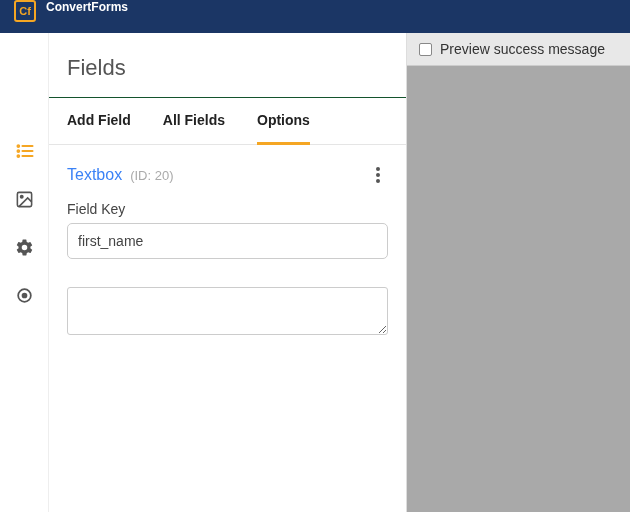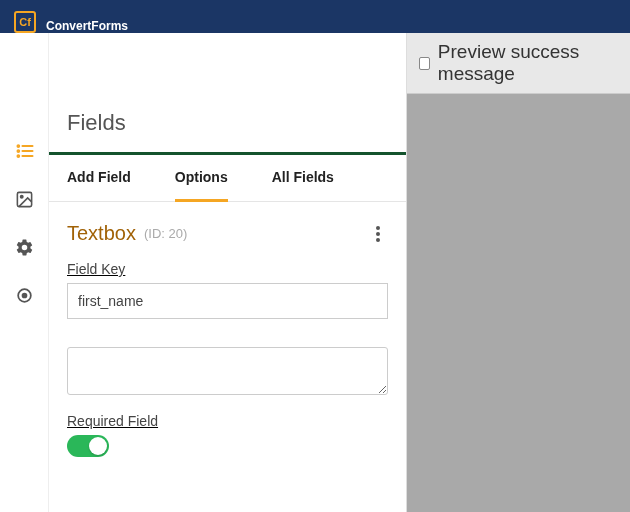--- a/index.html
+++ b/index.html
@@ -7,21 +7,21 @@
     font-family: -apple-system, BlinkMacSystemFont, "Segoe UI", Arial, sans-serif;
     width: 630px;
     height: 512px;
     overflow: hidden;
     background: #a9a9a9;
   }
   .header {
     background: #1b3665;
     height: 33px;
     display: flex;
-    align-items: flex-end;
+    align-items: flex-start;
     padding-left: 14px;
     gap: 10px;
   }
   .logo-box {
     width: 22px;
     height: 22px;
     border: 2px solid #f5a623;
     border-radius: 3px;
     display: flex;
     align-items: center;
@@ -61,56 +61,55 @@
   }
   .sidebar-icon.active { color: #f5a623; }
   .main-panel {
     width: 358px;
     background: #fff;
     border-right: 1px solid #ddd;
     display: flex;
     flex-direction: column;
     position: relative;
     box-shadow: -1px 0 0 #eee;
-    justify-content: center;
   }
   .panel-title {
     padding: 22px 18px 16px 18px;
     font-size: 22px;
     color: #555;
     font-weight: 400;
   }
   .tabs {
     display: flex;
-    border-top: 3px solid #14532d;
+    border-top: 1px solid #14532d;
     border-bottom: 1px solid #e5e5e5;
     padding: 0 18px;
-    gap: 16px;
+    gap: 4px;
   }
   .tab {
     padding: 14px 0;
     margin-right: 28px;
     font-size: 14px;
     font-weight: 600;
     color: #222;
     cursor: pointer;
     border-bottom: 3px solid transparent;
     margin-bottom: -1px;
   }
   .tab.active {
     border-bottom-color: #f5a623;
   }
   .section-head {
     display: flex;
     align-items: center;
     padding: 20px 18px 8px 18px;
   }
   .section-title {
-    font-size: 20px;
-    color: #a16207;
+    font-size: 16px;
+    color: #3b82f6;
     margin-right: 8px;
   }
   .section-id {
     font-size: 13px;
     color: #aaa;
   }
   .kebab {
     margin-left: auto;
     cursor: pointer;
     width: 20px;
@@ -122,32 +121,31 @@
     gap: 2px;
   }
   .kebab span {
     width: 4px;
     height: 4px;
     background: #555;
     border-radius: 50%;
   }
   .form-group {
     padding: 8px 18px 0 18px;
-    text-decoration: underline;
   }
   .form-label {
     font-size: 14px;
     color: #444;
     display: block;
     margin-bottom: 6px;
   }
   .form-input {
     width: 100%;
     border: 1px solid #ccc;
-    border-radius: 0;
+    border-radius: 5px;
     padding: 9px 10px;
     font-size: 14px;
     color: #444;
   }
   .form-textarea {
     width: 100%;
     border: 1px solid #ccc;
     border-radius: 3px;
     padding: 8px 10px;
     font-size: 14px;
@@ -177,21 +175,21 @@
   .preview-panel {
     flex: 1;
     background: #a9a9a9;
   }
   .preview-header {
     background: #e8e8e8;
     padding: 8px 12px;
     display: flex;
     align-items: center;
     gap: 8px;
-    font-size: 19px;
+    font-size: 14px;
     color: #333;
     border-bottom: 1px solid #ccc;
   }
   .checkbox {
     width: 13px;
     height: 13px;
     border: 1px solid #888;
     background: #fff;
     border-radius: 2px;
     cursor: pointer;
@@ -238,22 +236,22 @@
         <circle cx="12" cy="12" r="2.5" fill="currentColor"></circle>
       </svg>
     </div>
   </div>
 
   <div class="main-panel">
     <div class="panel-title">Fields</div>
 
     <div class="tabs">
       <div class="tab">Add Field</div>
+      <div class="tab">All Fields</div>
       <div class="tab active">Options</div>
-      <div class="tab">All Fields</div>
     </div>
 
     <div class="section-head">
       <span class="section-title">Textbox</span>
       <span class="section-id">(ID: 20)</span>
       <div class="kebab">
         <span></span>
           <span></span>
           <span></span>
       </div>
@@ -264,26 +262,20 @@
       <input class="form-input" type="text" value="first_name" style="">
     </div>
 
     <div class="form-group" style="padding-top:14px;">
     </div>
 
     <div class="form-group" style="padding-top:14px;">
       <textarea class="form-textarea" style=""></textarea>
     </div>
 
-    <div class="form-group" style="padding-top:14px;">
-      <label class="form-label">Required Field</label>
-      <div class="toggle">
-        <div class="toggle-knob"></div>
-      </div>
-    </div>
   </div>
 
   <div class="preview-panel">
     <div class="preview-header">
       <div class="checkbox"></div>
       <span>Preview success message</span>
     </div>
   </div>
 
 </div>

